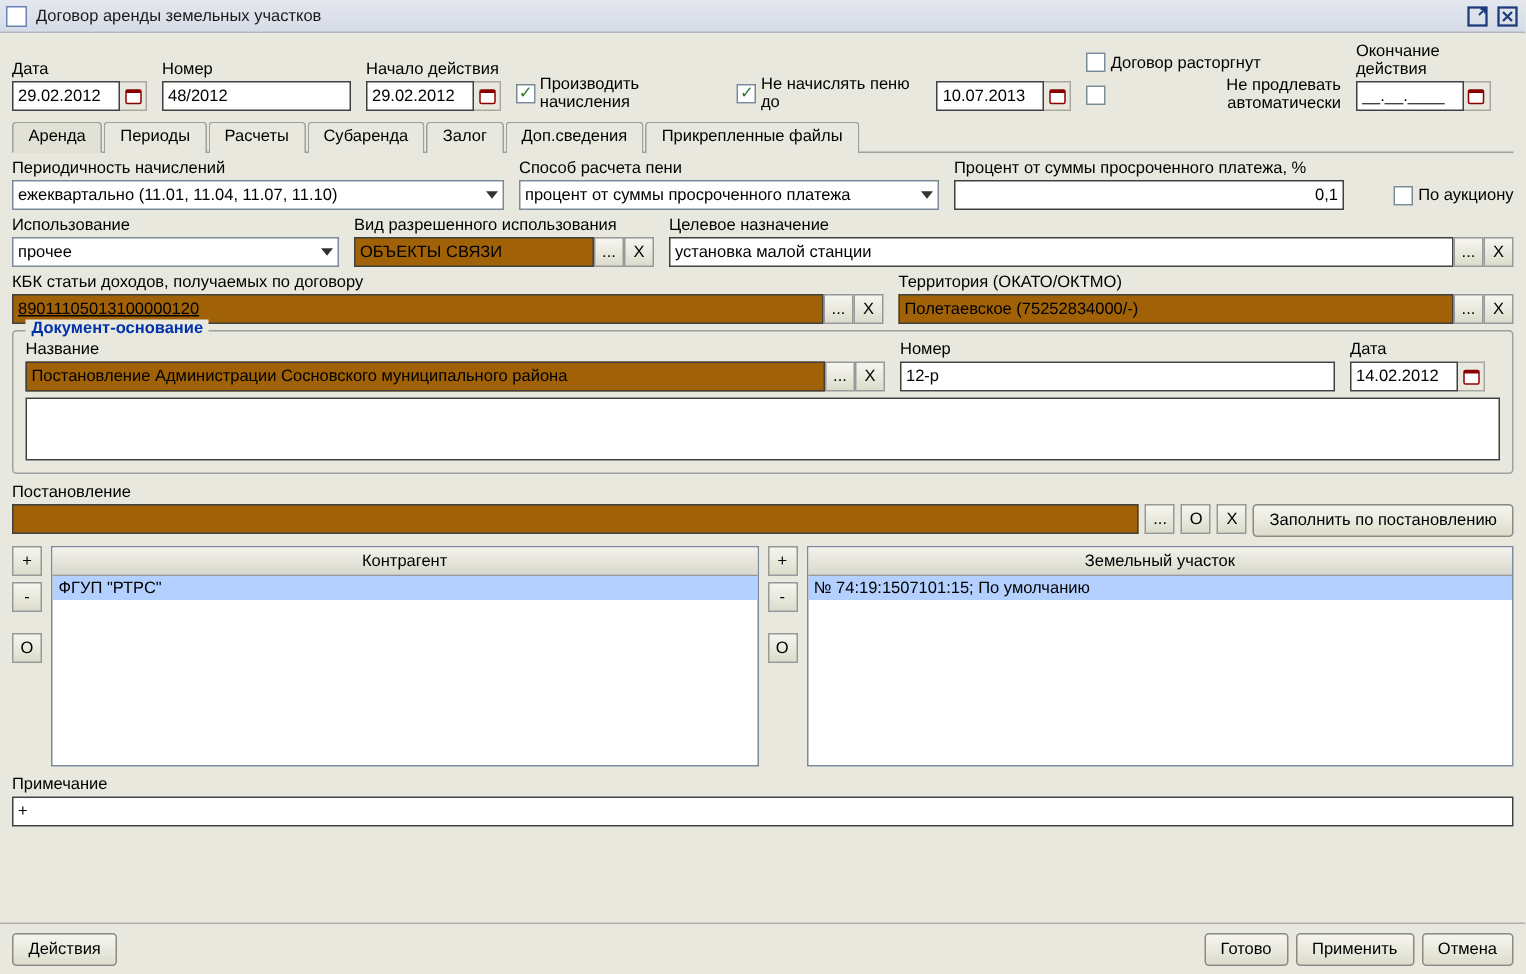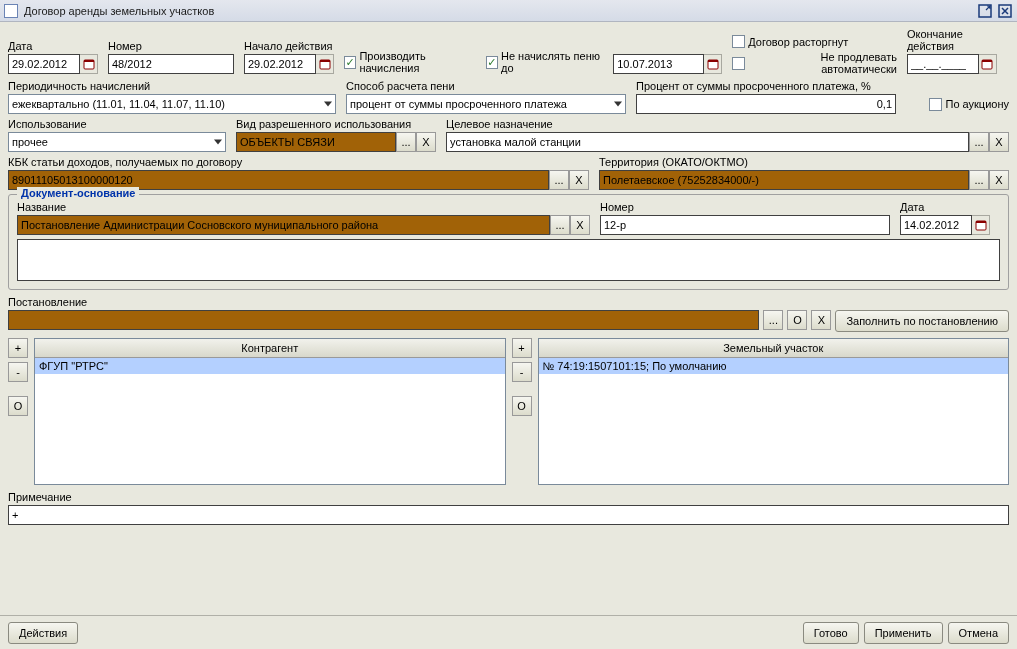--- a/index.html
+++ b/index.html
@@ -234,21 +234,21 @@
       <div style="display:flex; align-items:flex-end; gap:4px; height:20px;">
         <div class="checkbox-wrap">
           <span class="checkbox checked"></span>
           <span>Производить начисления</span>
         </div>
         <div class="checkbox-wrap">
           <span class="checkbox checked"></span>
           <span>Не начислять пеню до</span>
         </div>
         <div class="date-wrap">
-          <input class="text-input" style="width: 91px;" value="10.07.2013">
+          <input class="text-input" style="width: 72px;" value="10.07.2013">
           <span class="cal-btn">
             <svg viewBox="0 0 12 12">
                 <rect x="1" y="2" width="10" height="9" rx="1" fill="#fff" stroke="#8a0000"></rect>
                 <rect x="1" y="2" width="10" height="2" fill="#8a0000"></rect>
               </svg>
           </span>
         </div>
       </div>
 
       <div style="display:flex; flex-direction:column; gap:3px; height:38px; justify-content:center;text-align:right;">
@@ -269,20 +269,29 @@
           <span class="cal-btn">
             <svg viewBox="0 0 12 12">
                 <rect x="1" y="2" width="10" height="9" rx="1" fill="#fff" stroke="#8a0000"></rect>
                 <rect x="1" y="2" width="10" height="2" fill="#8a0000"></rect>
               </svg>
           </span>
         </div>
       </div>
     </div>
 
+    <div class="tabs">
+      <div class="tab active">Аренда</div>
+      <div class="tab">Периоды</div>
+      <div class="tab">Расчеты</div>
+      <div class="tab">Субаренда</div>
+      <div class="tab">Залог</div>
+      <div class="tab">Доп.сведения</div>
+      <div class="tab">Прикрепленные файлы</div>
+    </div>
 
     <div class="formrow">
       <div class="field" style="flex:0 0 328px">
         <label>Периодичность начислений</label>
         <div class="select">ежеквартально (11.01, 11.04, 11.07, 11.10)</div>
       </div>
       <div class="field" style="flex:0 0 280px">
         <label>Способ расчета пени</label>
         <div class="select">процент от суммы просроченного платежа</div>
       </div>
@@ -318,21 +327,21 @@
           <button class="sq-btn">...</button>
           <button class="sq-btn">X</button>
         </div>
       </div>
     </div>
 
     <div class="formrow">
       <div class="field" style="flex:1">
         <label>КБК статьи доходов, получаемых по договору</label>
         <div style="display:flex">
-          <input class="text-input gray" style="flex: 1 1 0%;" value="89011105013100000120">
+          <input class="text-input gray" style="flex: 1 1 0%; text-decoration: underline;" value="89011105013100000120">
           <button class="sq-btn">...</button>
           <button class="sq-btn">X</button>
         </div>
       </div>
       <div class="field" style="flex:0 0 410px">
         <label>Территория (ОКАТО/ОКТМО)</label>
         <div style="display:flex">
           <input class="text-input gray" style="flex: 1 1 0%;" value="Полетаевское (75252834000/-)">
           <button class="sq-btn">...</button>
           <button class="sq-btn">X</button>

